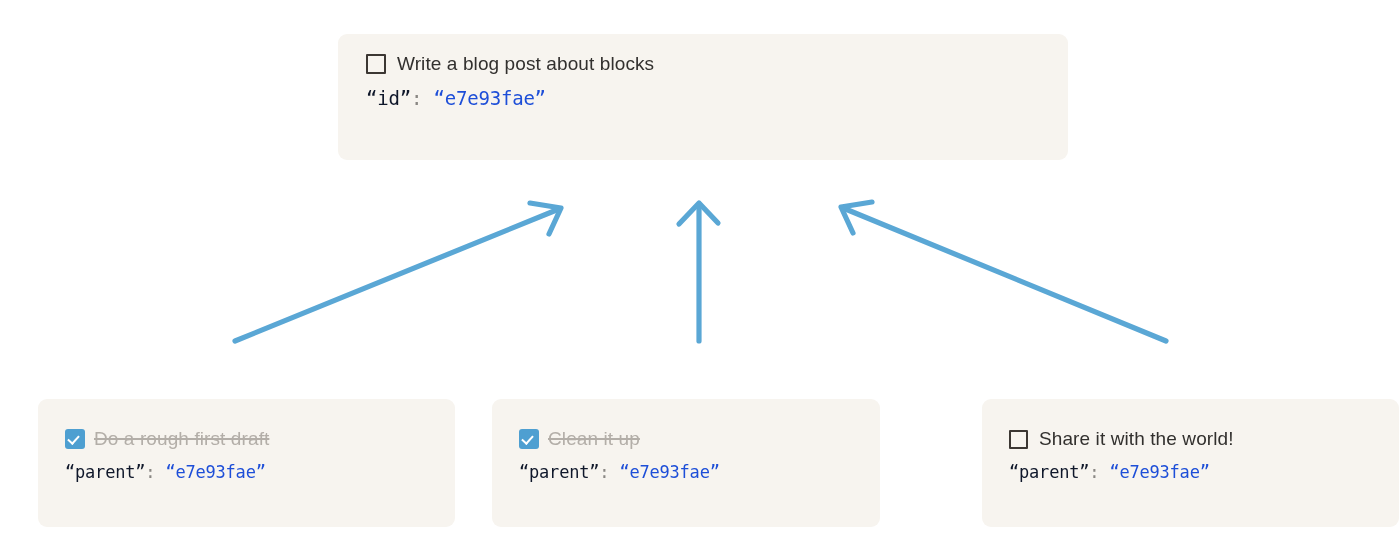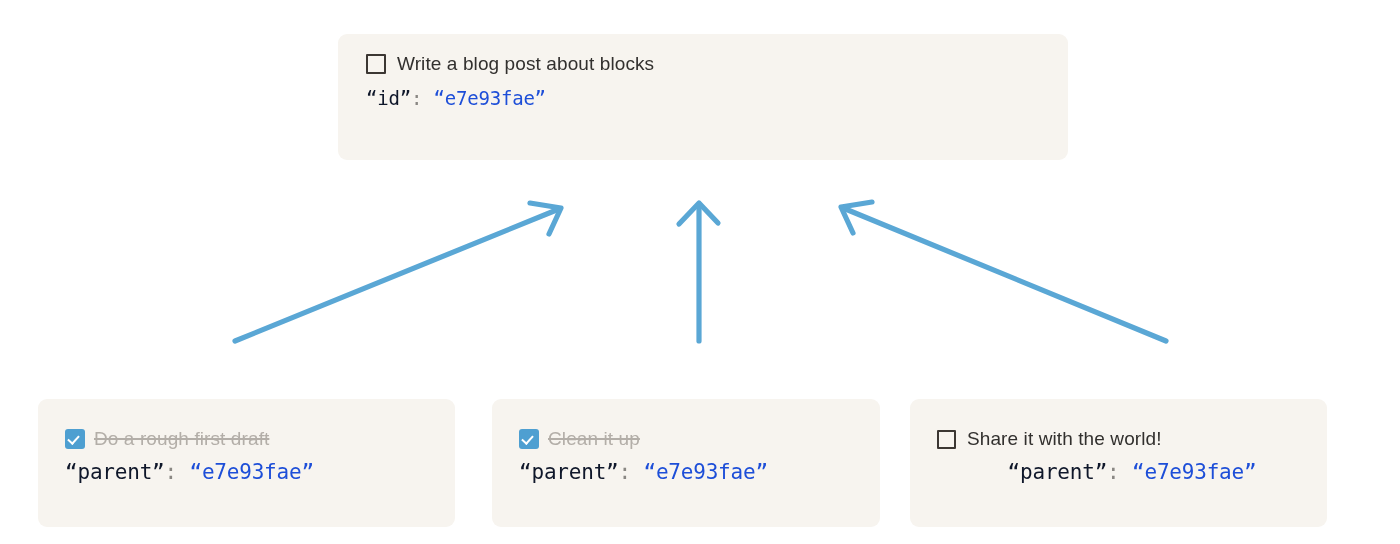--- a/index.html
+++ b/index.html
@@ -35,21 +35,21 @@
     padding: 18px 0 0 28px;
   }
   .card.child {
     top: 374px;
     height: 128px;
     padding: 28px 0 0 27px;
     margin-top: 25px;
   }
   .card.child-0 { left: 38px;  width: 417px; }
   .card.child-1 { left: 492px; width: 388px; }
-  .card.child-2 { left: 910px; width: 417px; text-align: center; }
+  .card.child-2 { left: 982px; width: 417px; }
 
   
   .title-row {
     display: flex;
     align-items: center;
     height: 24px;
   }
   .card.parent .title-row { margin-bottom: 9px; }
   .card.child  .title-row { margin-bottom: 8px; }
 
@@ -105,21 +105,21 @@
   }
 
   
   .json-line {
     font-family: "DejaVu Sans Mono", "Liberation Mono", monospace;
     font-size: 19px;
     line-height: 26px;
     white-space: nowrap;
     letter-spacing: -0.2px;
   }
-  .card.child .json-line { font-size: 21px; }
+  .card.child .json-line { font-size: 17px; }
   .json-key   { color: #0f172a; }
   .json-colon { color: #8a8783; }
   .json-val   { color: #1d4ed8; }
 
   
   #arrows {
     position: absolute;
     left: 0; top: 0;
     width: 1400px;
     height: 544px;

